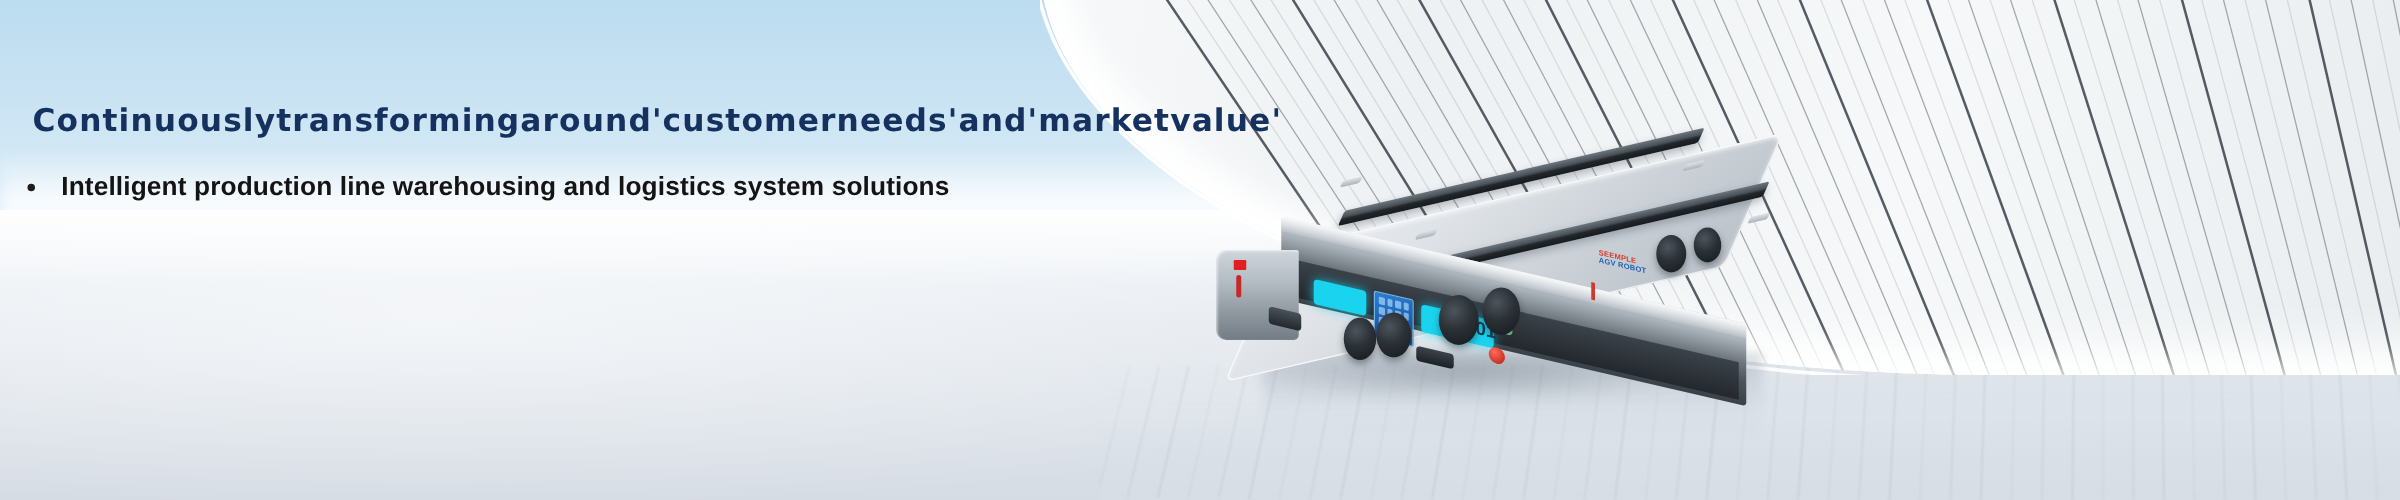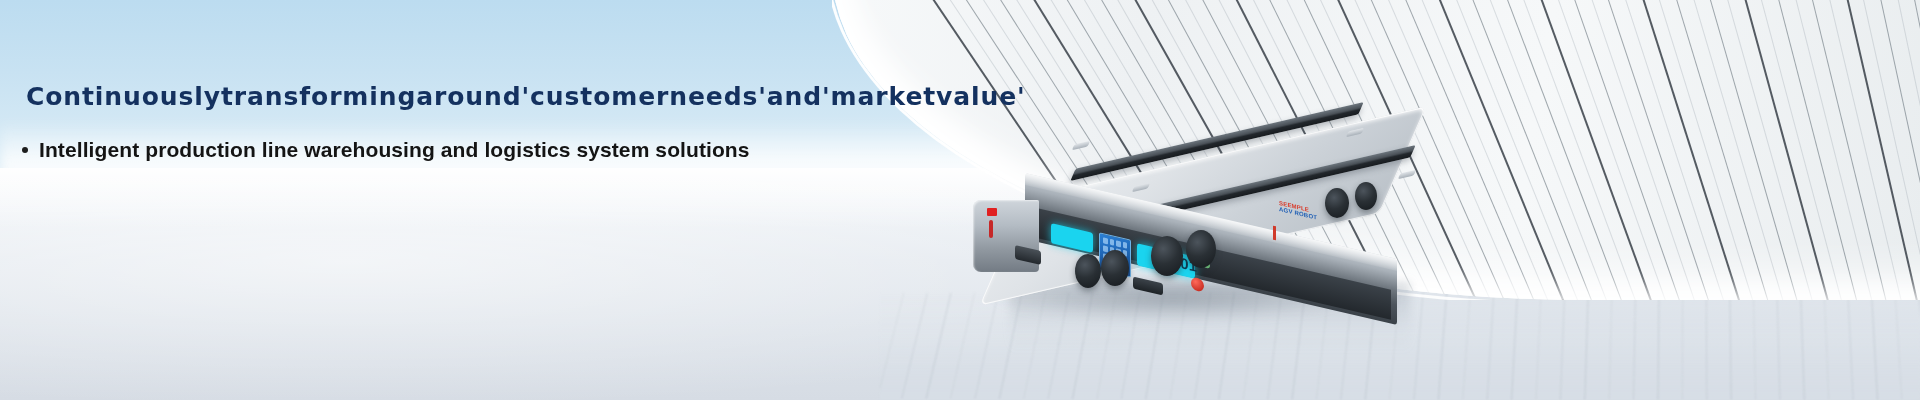--- a/index.html
+++ b/index.html
@@ -108,21 +108,21 @@
   .headline {
     position:absolute; left:26px; top:82px;
     font-size:25px; font-weight:bold;
     letter-spacing:.9px;
     color:#14315f;
     white-space:nowrap;
     font-family:"DejaVu Sans", sans-serif;
   }
   .bullet-row {
     position:absolute; left:22px; top:138px;
-    display:flex; align-items:center; gap:11px;
+    display:flex; align-items:center; gap:21px;
     white-space:nowrap;
   }
   .bullet-dot {
     width:6px; height:6px; border-radius:50%;
     background:#1d1d1d; flex:none;
   }
   .bullet-text {
     font-size:21px; font-weight:bold; color:#141414;
     letter-spacing:.1px;
     font-family:"Liberation Sans", sans-serif;

